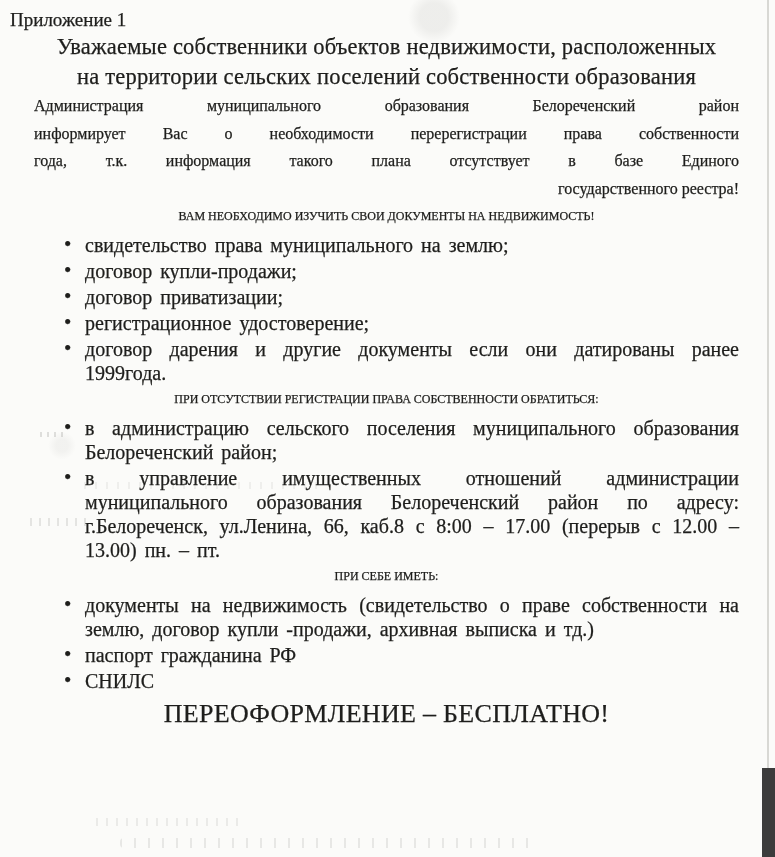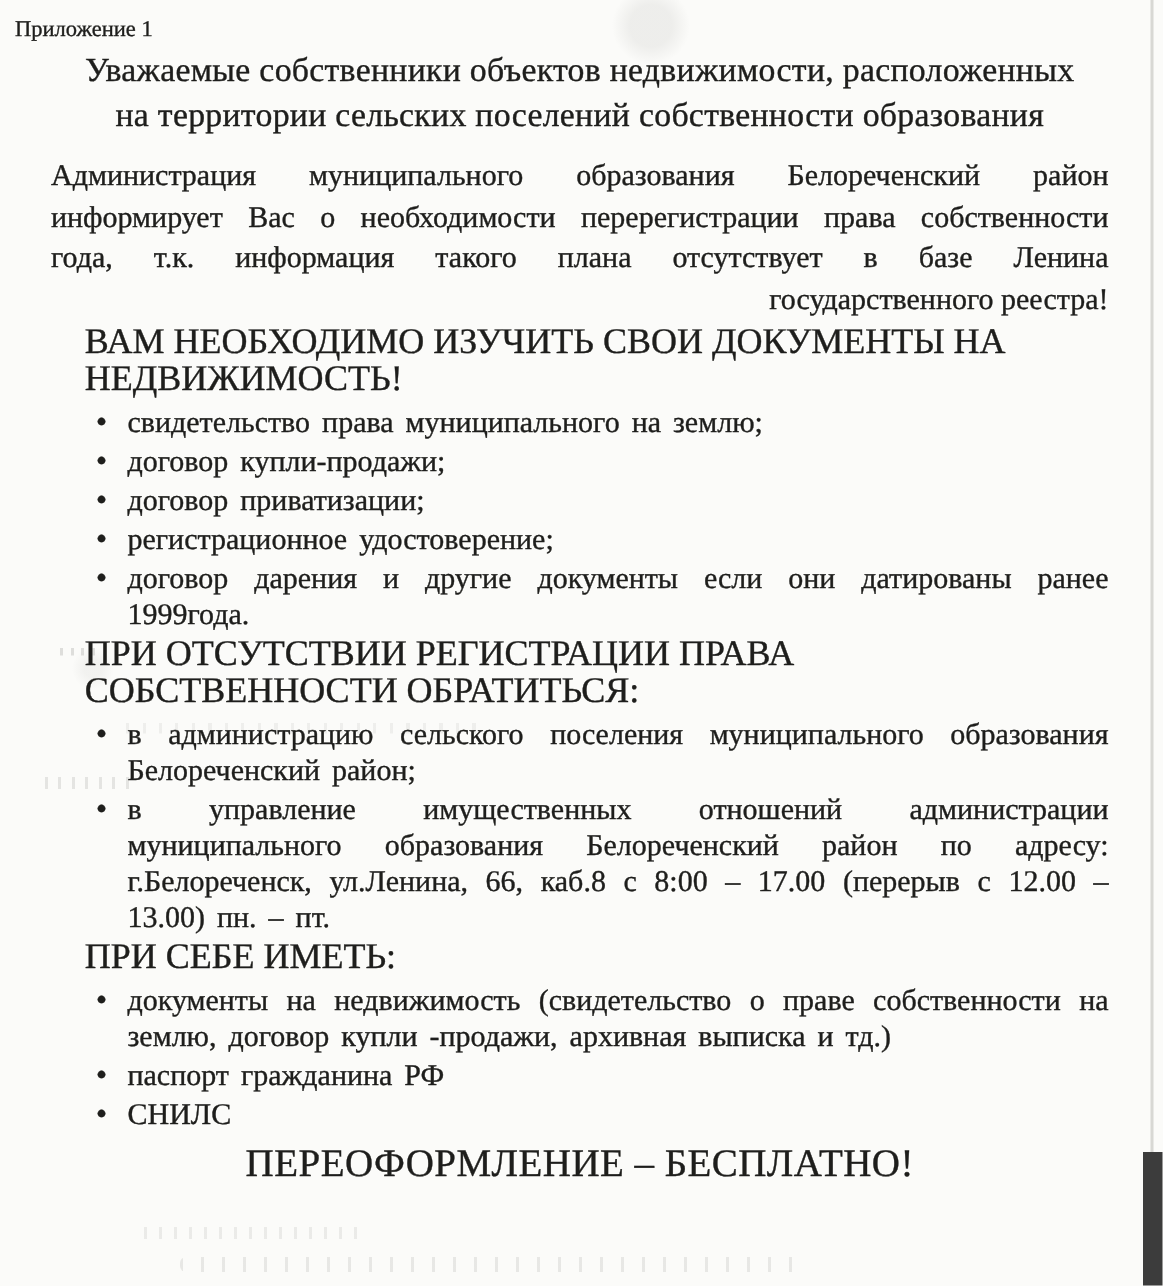--- a/index.html
+++ b/index.html
@@ -11,40 +11,40 @@
       radial-gradient(circle at 56% 2%, rgba(120,120,115,0.10) 0 14px, rgba(120,120,115,0) 26px),
       radial-gradient(circle at 8% 52%, rgba(120,120,115,0.07) 0 6px, rgba(120,120,115,0) 14px),
       #fbfbf9;
     font-family: "Liberation Serif", "DejaVu Serif", serif;
     color: #1e1e1c;
     -webkit-text-stroke: 0.25px #1e1e1c;
   }
   .page { padding: 8px 36px 0 34px; position: relative; }
 
   .appendix {
-    font-size: 15px; line-height: 24px;
+    font-size: 19px; line-height: 24px;
     margin-left: -24px;
   }
 
   .title {
     text-align: center;
     font-size: 22.5px;
     line-height: 30px;
     letter-spacing: 0.2px;
   }
 
-  .intro { margin-top: 12px; font-size: 20px; line-height: 27.5px; }
+  .intro { margin-top: 0; font-size: 16px; line-height: 27.5px; }
   .intro .j { text-align: justify; text-align-last: justify; }
   .intro .last { text-align: right; }
 
   .sec-heading {
     margin: 2px auto 0 auto;
     max-width: 660px;
-    text-align: left;
-    font-size: 24px;
+    text-align: center;
+    font-size: 12px;
     line-height: 25px;
   }
 
   ul.blist {
     list-style: none;
     margin: 4px 0 0 0;
     padding: 0 0 0 51px;
     font-size: 20px;
     line-height: 24px;
   }
@@ -105,21 +105,21 @@
   <div class="appendix">Приложение 1</div>
 
   <div class="title">
     <div>Уважаемые собственники объектов недвижимости, расположенных</div>
     <div>на территории сельских поселений собственности образования</div>
   </div>
 
   <div class="intro">
     <div class="j">Администрация муниципального образования Белореченский район</div>
     <div class="j">информирует Вас о необходимости перерегистрации права собственности</div>
-    <div class="j">года, т.к. информация такого плана отсутствует в базе Ленина</div>
+    <div class="j">года, т.к. информация такого плана отсутствует в базе Единого</div>
     <div class="last">государственного реестра!</div>
   </div>
 
   <div class="sec-heading">ВАМ НЕОБХОДИМО ИЗУЧИТЬ СВОИ ДОКУМЕНТЫ НА НЕДВИЖИМОСТЬ!</div>
 
   <ul class="blist">
     <li>
       <span class="blt">•</span>
       <span>свидетельство права муниципального на землю;</span>
     </li>

